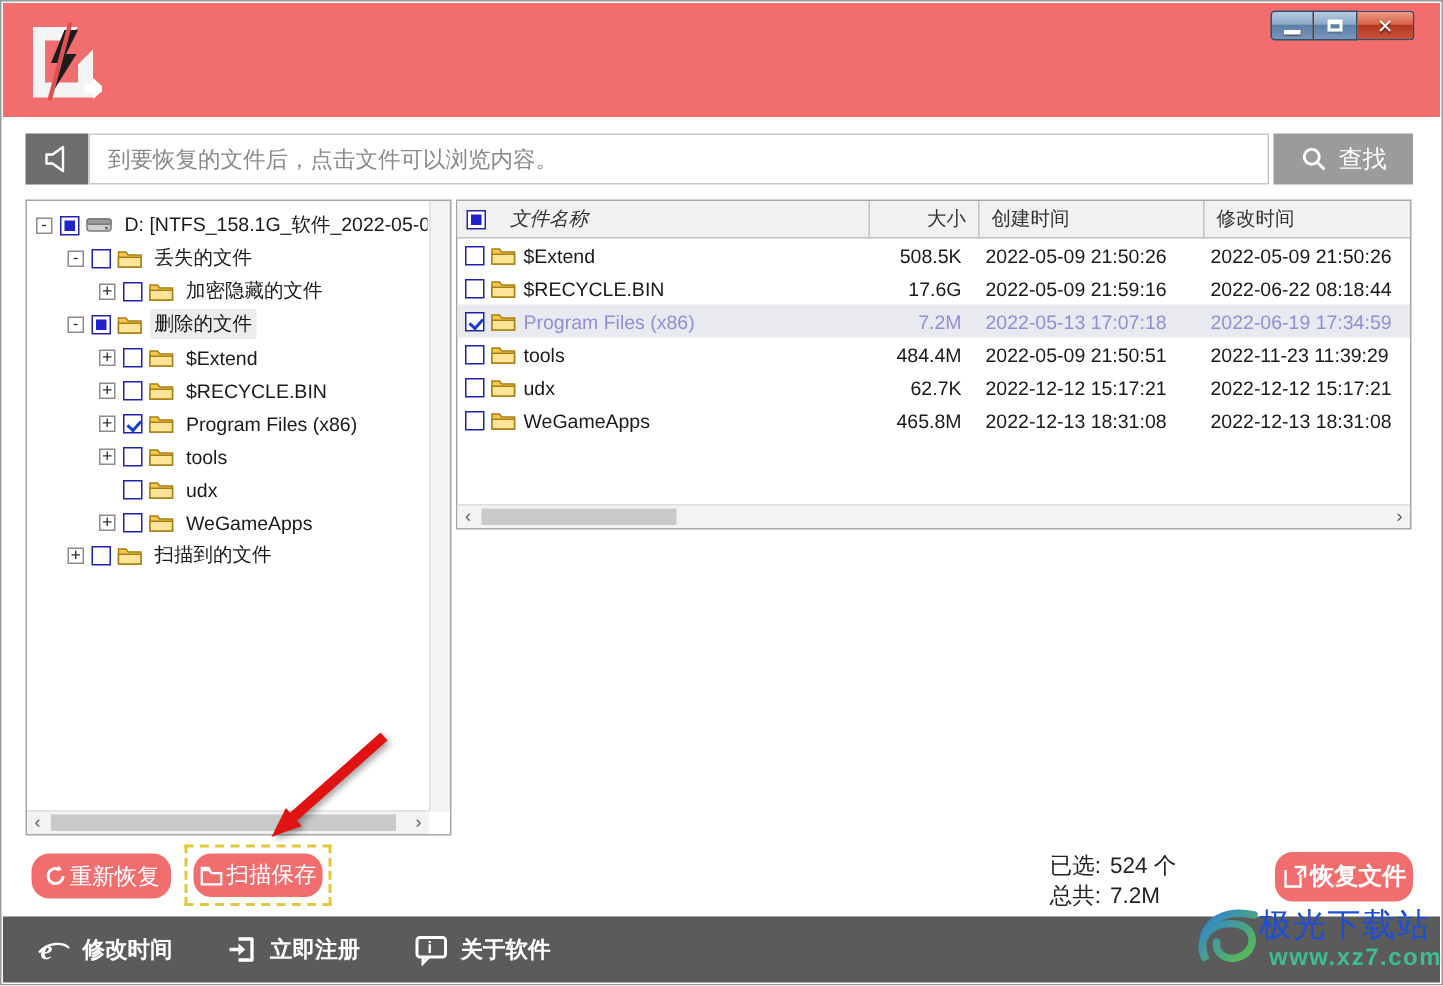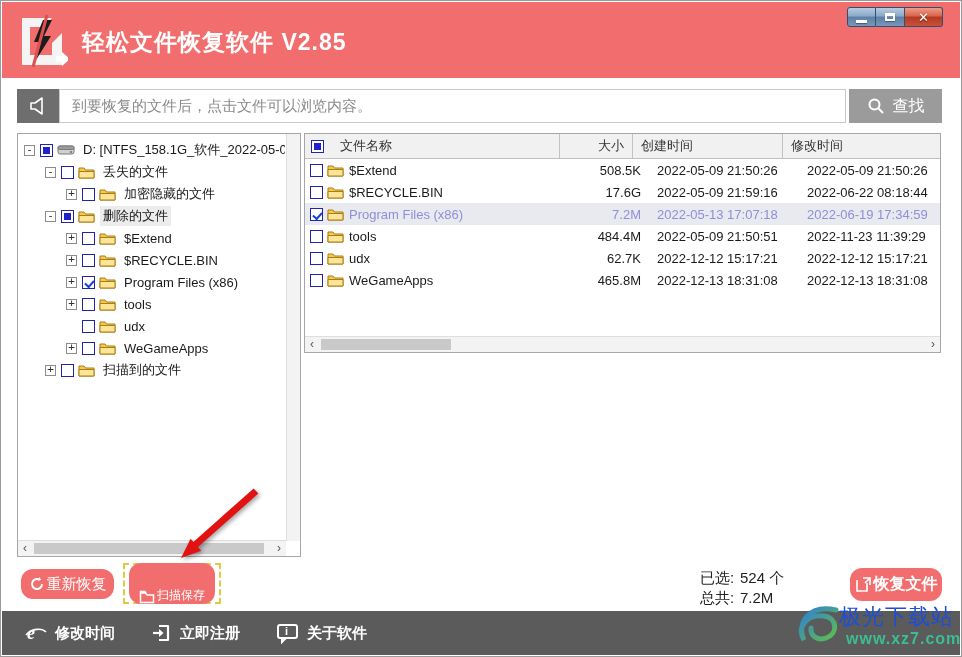--- a/index.html
+++ b/index.html
@@ -49,21 +49,21 @@
   .tree-panel .hscroll{right:14px;}
   .hs-arrow{position:absolute;top:0;width:14px;height:14px;color:#555;font-size:12px;line-height:14px;text-align:center;cursor:pointer;}
   .hs-arrow.left{left:0;}
   .hs-arrow.right{right:0;}
   .hs-thumb{position:absolute;top:2px;height:11px;background:#c9c9c9;cursor:pointer;}
 
   
   .table-panel{position:absolute;left:303px;top:132px;width:637px;height:220px;box-sizing:border-box;border:1px solid #a6a6a6;background:#fff;}
   .thead{display:flex;height:24px;background:#f1f1f1;border-bottom:1px solid #c0c0c0;font-size:13px;color:#333;align-items:center;}
   .hcell{box-sizing:border-box;height:24px;display:flex;align-items:center;border-right:1px solid #c2c2c2;padding:0 8px;}
-  .hcell.c-name{width:255px;padding-left:6px;}
+  .hcell.c-name{width:275px;padding-left:6px;font-style:italic;}
   .hcell.c-size{width:73px;justify-content:flex-end;}
   .hcell.c-created{width:150px;}
   .hcell.c-modified{flex:1;border-right:none;}
   .hcell .cb{margin-right:16px;}
   .tbody{font-size:13px;color:#1a1a1a;}
   .frow{display:flex;height:22px;align-items:center;}
   .fcell{box-sizing:border-box;padding:0 8px;white-space:nowrap;overflow:hidden;}
   .fc-name{width:271px;display:flex;align-items:center;padding-left:5px;}
   .fc-size{width:73px;text-align:right;}
   .fc-created{width:150px;}
@@ -75,21 +75,21 @@
   .preview-tab{position:relative;z-index:2;margin-left:8px;width:90px;height:27px;box-sizing:border-box;background:#fff;
                border:1px solid #9f9f9f;border-bottom:1px solid #fff;display:flex;align-items:center;justify-content:center;
                color:#f05f5f;font-size:13px;}
   .preview-content{position:relative;margin-top:-1px;height:159px;box-sizing:border-box;border:1px solid #9f9f9f;background:#fff;}
 
   
   .btn{background:#f26e6e;color:#fff;display:flex;align-items:center;justify-content:center;gap:2px;cursor:pointer;border-radius:12px;}
   .rescan-btn{position:absolute;left:20px;top:568px;width:93px;height:30px;font-size:15px;}
   .save-wrap{position:absolute;left:122px;top:562px;width:98px;height:41px;box-sizing:border-box;border:2px dashed #e0c93e;
              display:flex;align-items:center;justify-content:center;}
-  .save-btn{width:86px;height:41px;font-size:12px;align-items:flex-end;}
+  .save-btn{width:86px;height:29px;font-size:15px;}
   .status{position:absolute;left:693px;top:567px;font-size:15px;color:#222;line-height:20px;}
   .status .srow{display:flex;text-align:center;}
   .status .slabel{width:46px;}
   .recover-btn{position:absolute;left:849px;top:567px;width:92px;height:33px;font-size:16px;font-weight:bold;}
 
   
   .footer{position:absolute;left:1px;right:1px;bottom:1px;height:44px;background:#5b5b5b;display:flex;align-items:center;gap:36px;padding-left:22px;}
   .f-item{display:flex;align-items:center;gap:7px;color:#fff;font-size:15px;font-weight:bold;cursor:pointer;}
 
   
@@ -106,21 +106,20 @@
 
 <div class="window">
 
   <div class="titlebar">
     <svg class="app-logo" width="52" height="58" viewBox="0 0 52 58">
       <path d="M6 6 h30 l-8 9 h-14 v28 h22 v-12 l10 -10 v32 h-40 z" fill="#f4f4f4"></path>
       <path d="M40 44 h6 v-4 l8 7 -8 7 v-4 h-6 z" fill="#ffffff"></path>
       <path d="M27 8 l-9 22 h7 l-5 18 15 -24 h-7 l8 -16 z" fill="#1c1c1c"></path>
       <path d="M31 3 L17 55" stroke="#e05050" stroke-width="3" fill="none"></path>
     </svg>
-    <div class="app-title">轻松文件恢复软件 V2.85</div>
     <div class="win-controls">
       <div class="wc min">
           <span class="glyph-min"></span>
         </div>
       <div class="wc max">
           <span class="glyph-max"></span>
         </div>
       <div class="wc close">
           <span class="glyph-close">✕</span>
         </div>

